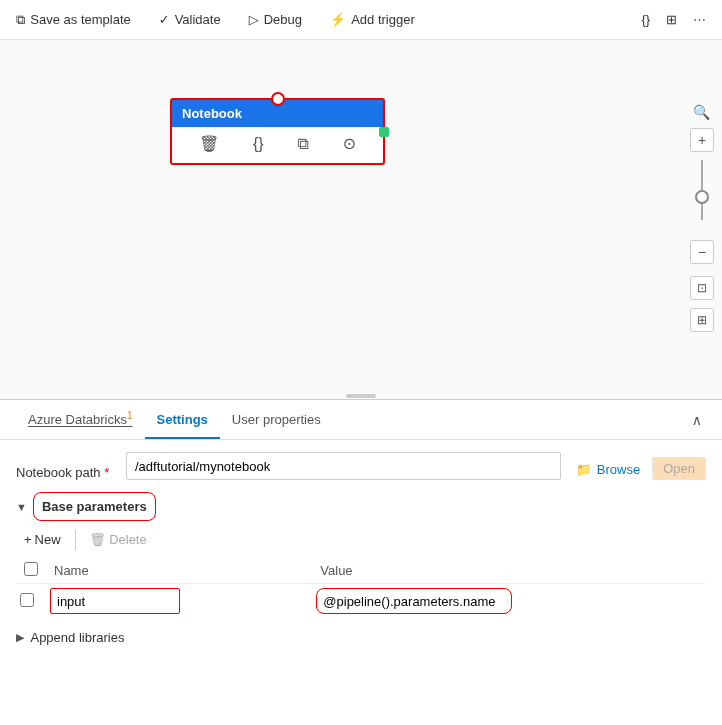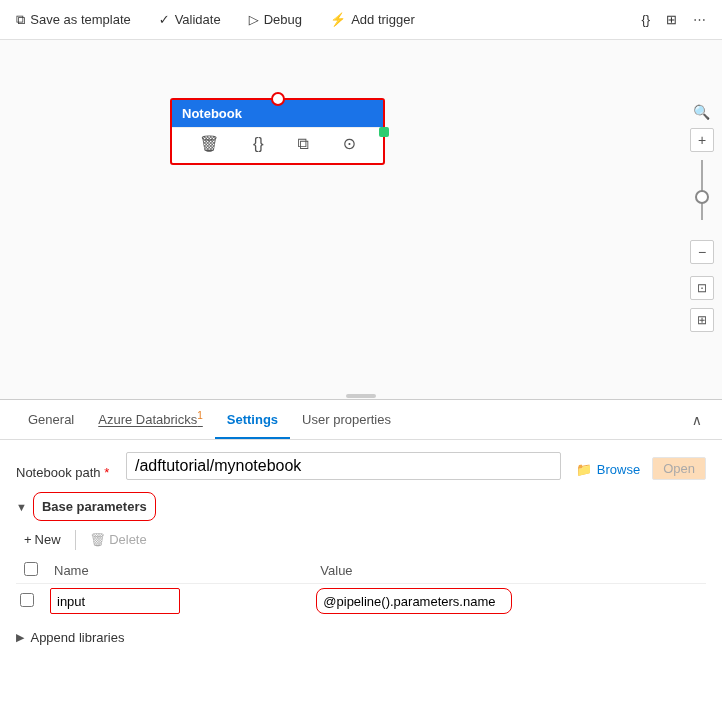--- a/index.html
+++ b/index.html
@@ -247,21 +247,21 @@
     .field-label {
       font-size: 13px;
       color: #333;
       min-width: 110px;
     }
     .field-required { color: #e00; }
     .field-input {
       flex: 1;
       border: 1px solid #ccc;
       padding: 4px 8px;
-      font-size: 16px;
+      font-size: 13px;
       border-radius: 2px;
       height: 28px;
       outline: none;
     }
     .browse-btn {
       display: flex;
       align-items: center;
       gap: 4px;
       margin-left: 8px;
       padding: 3px 8px;
@@ -452,23 +452,20 @@
   </div>
 
   <div style="position:absolute; bottom:0; left:50%; transform:translateX(-50%); width:40px; height:6px; display:flex; align-items:center; justify-content:center;">
     <div style="width:30px; height:4px; background:#ccc; border-radius:2px;"></div>
   </div>
 </div>
 
 <div class="props-panel">
 
   <div class="props-tabs">
-    <div class="props-tab">
-      <span>General</span>
-    </div>
     <div class="props-tab has-badge">
       <span>Azure Databricks</span><span class="tab-badge">1</span>
     </div>
     <div class="props-tab active">
       <span>Settings</span>
     </div>
     <div class="props-tab">
       <span>User properties</span>
     </div>
     <div class="collapse-btn">∧</div>

